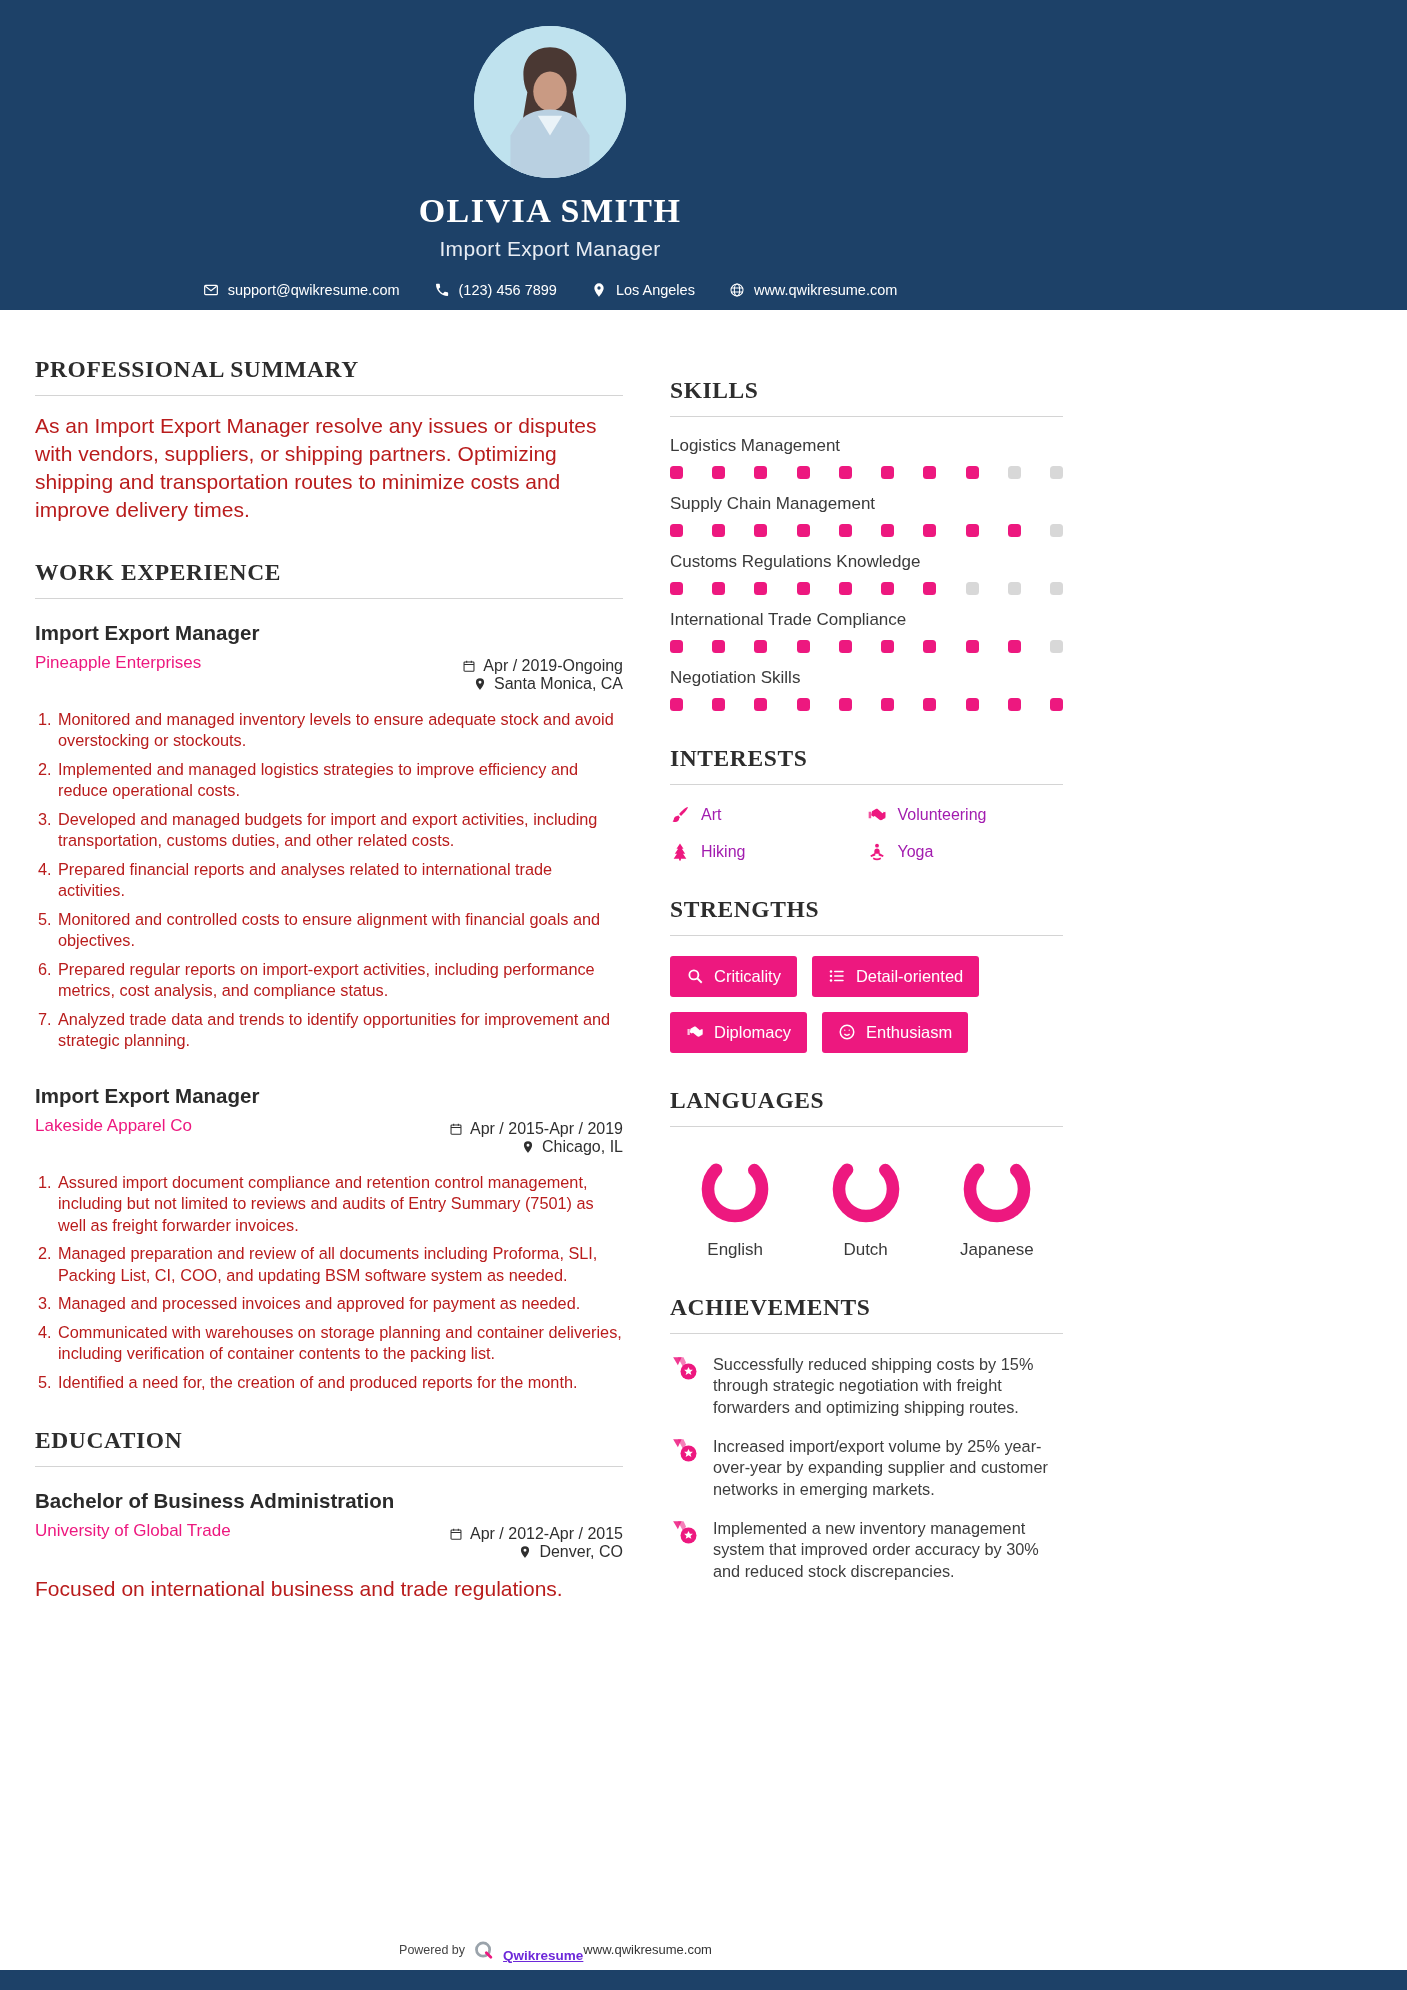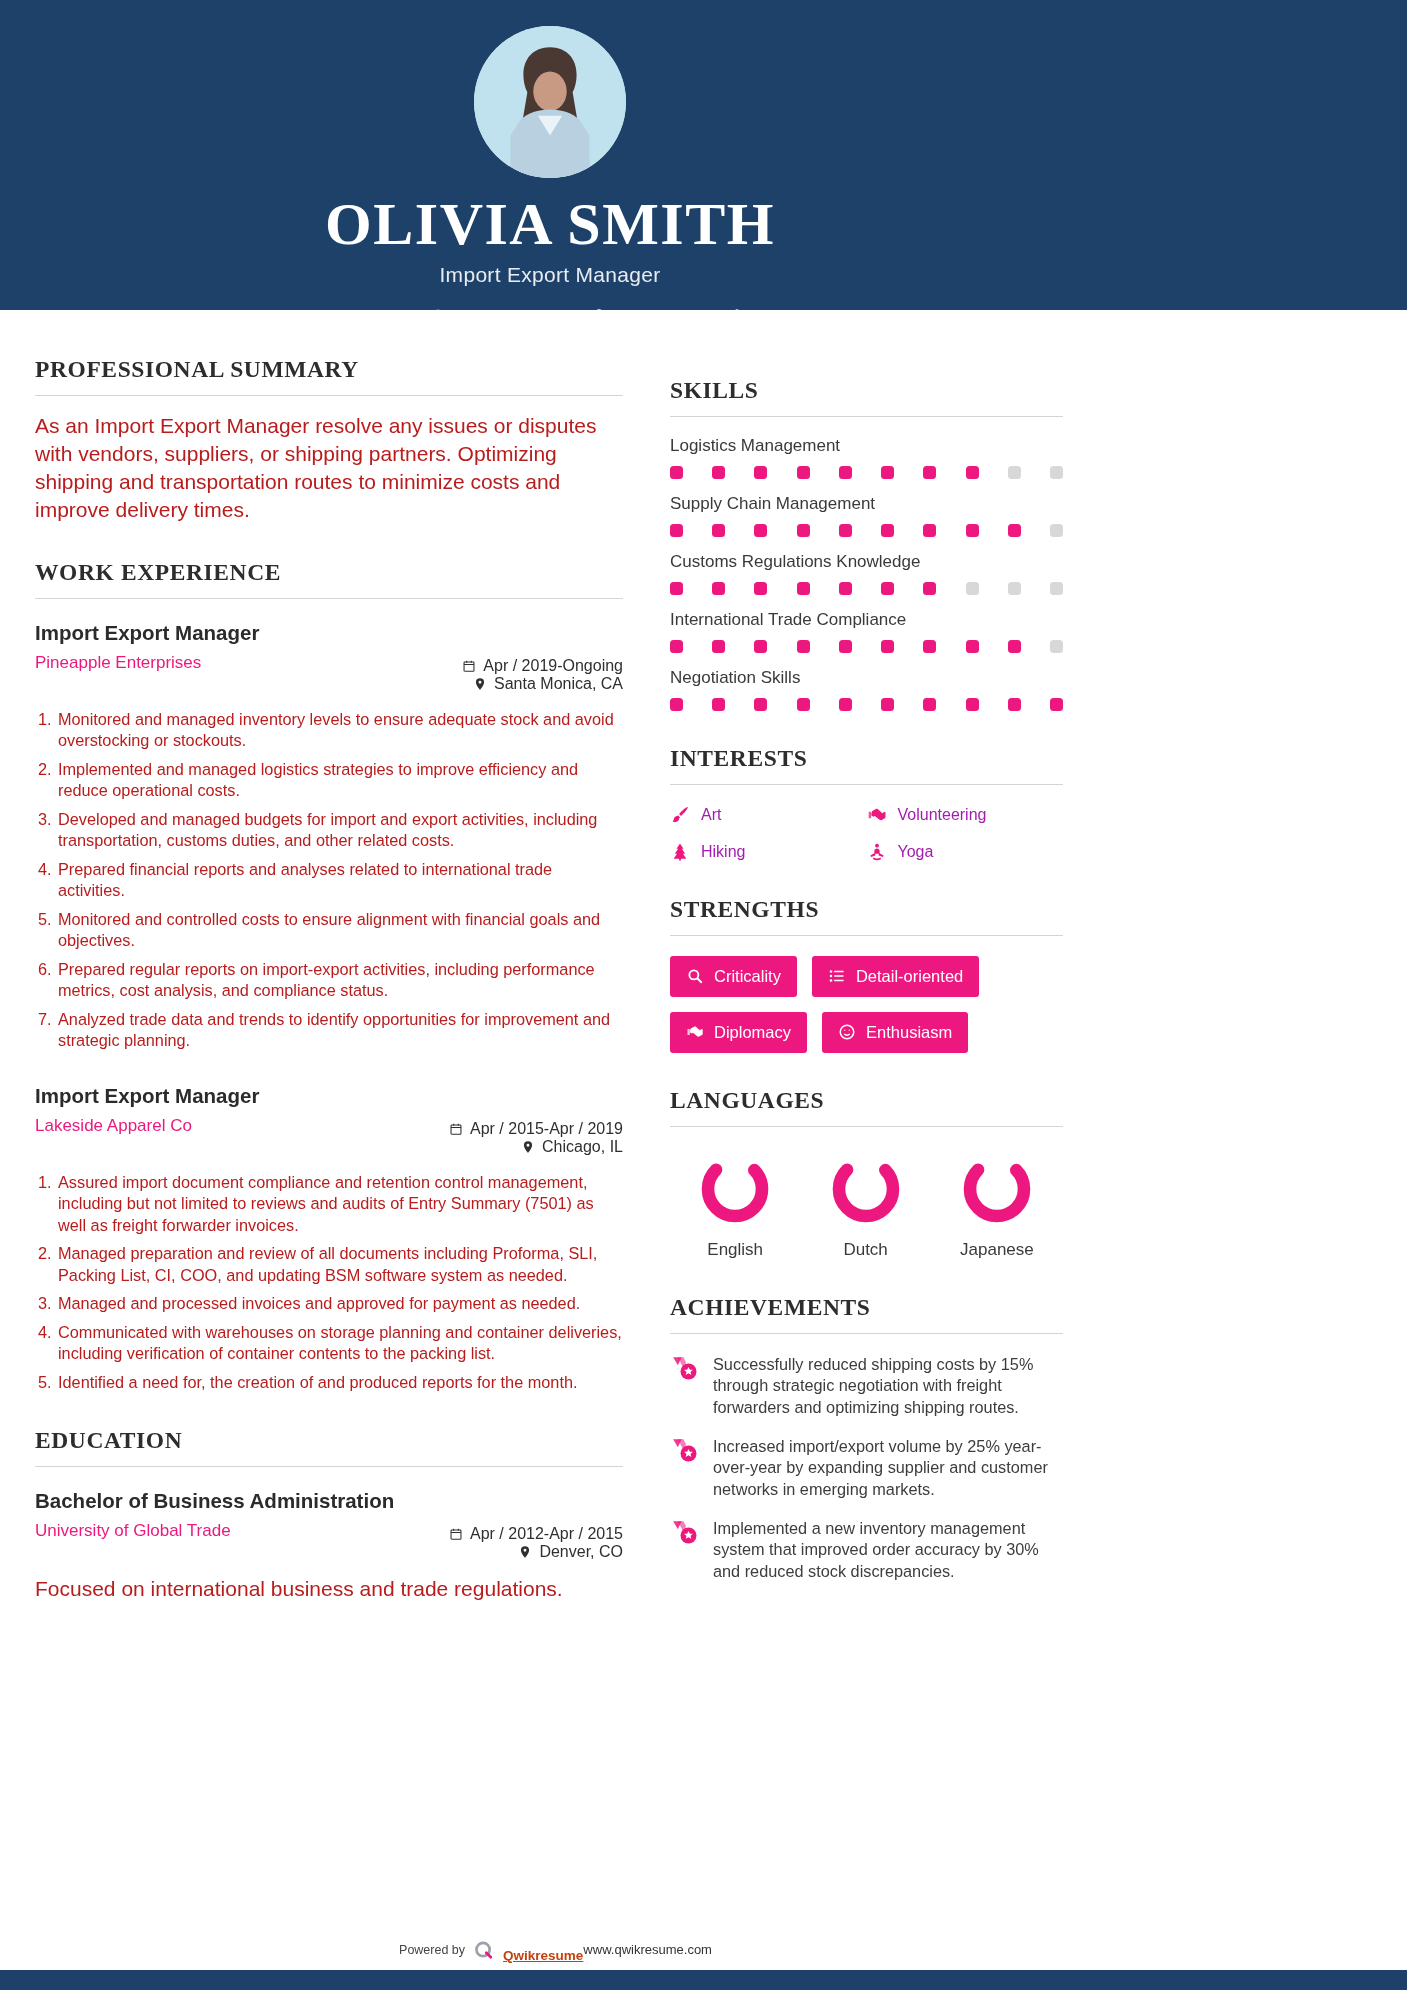--- a/index.html
+++ b/index.html
@@ -4,21 +4,21 @@
 <style>
   html,body{margin:0;padding:0;background:#fff;}
   .page{position:relative;width:1407px;height:1990px;background:#fff;overflow:hidden;
         font-family:"Liberation Sans","DejaVu Sans",sans-serif;color:#3c3c3c;
         --navy:#1d4168;--pink:#ed187f;--off:#d8d8d8;}
   
   .hero{background:var(--navy);height:310px;}
   .hero-inner{width:1100px;text-align:center;padding-top:26px;}
   .avatar{width:152px;height:152px;border-radius:50%;margin:0 auto;background:#bfe2ee;overflow:hidden;}
   .avatar svg{display:block;width:100%;height:100%;}
-  h1.name{font-family:"Liberation Serif","DejaVu Serif",serif;font-size:60px;line-height:1;
+  h1.name{font-family:"Liberation Serif","DejaVu Serif",serif;font-size:34px;line-height:1;
           color:#fff;margin:16px 0 0;letter-spacing:1.5px;font-weight:700;}
   .hero-title{color:#e8edf4;font-size:21px;margin-top:9px;letter-spacing:.3px;}
   .contact-row{display:flex;justify-content:center;gap:34px;margin-top:21px;color:#fff;
                font-size:14.5px;align-items:center;}
   .contact-item{display:flex;align-items:center;gap:9px;}
   .cicon svg{width:16px;height:16px;display:block;}
   
   .content{display:flex;padding:46px 0 0 35px;gap:47px;align-items:center;}
   .left-col{width:588px;}
   .right-col{width:393px;}
@@ -62,21 +62,21 @@
   
   .ach-list{padding-top:20px;}
   .ach{display:flex;gap:13px;margin-bottom:17px;align-items:flex-start;}
   .aicon svg{width:30px;height:30px;color:var(--pink);display:block;}
   .ach-text{font-size:16.3px;line-height:1.33;color:#3d3d3d;flex:1;}
   
   .footer{position:absolute;left:48px;right:344px;bottom:27px;display:flex;
           justify-content:center;align-items:center;}
   .powered{display:flex;align-items:center;gap:8px;font-size:12.5px;color:#444;}
   .logo svg{width:22px;height:22px;display:block;}
-  .brand{font-size:13.5px;font-weight:700;color:#c2410c;text-decoration:underline;margin-top:12px;}
+  .brand{font-size:13.5px;font-weight:700;color:#6d28d9;text-decoration:underline;margin-top:12px;}
   .site{font-size:13px;color:#333;}
   .bottom-bar{position:absolute;left:0;bottom:0;width:100%;height:20px;background:var(--navy);}
 </style>
 </head>
 <body>
 
 <div class="page" style="--navy: #1d4168; --pink: #ed187f; --off: #d8d8d8;">
 
   <header class="hero">
     <div class="hero-inner">

